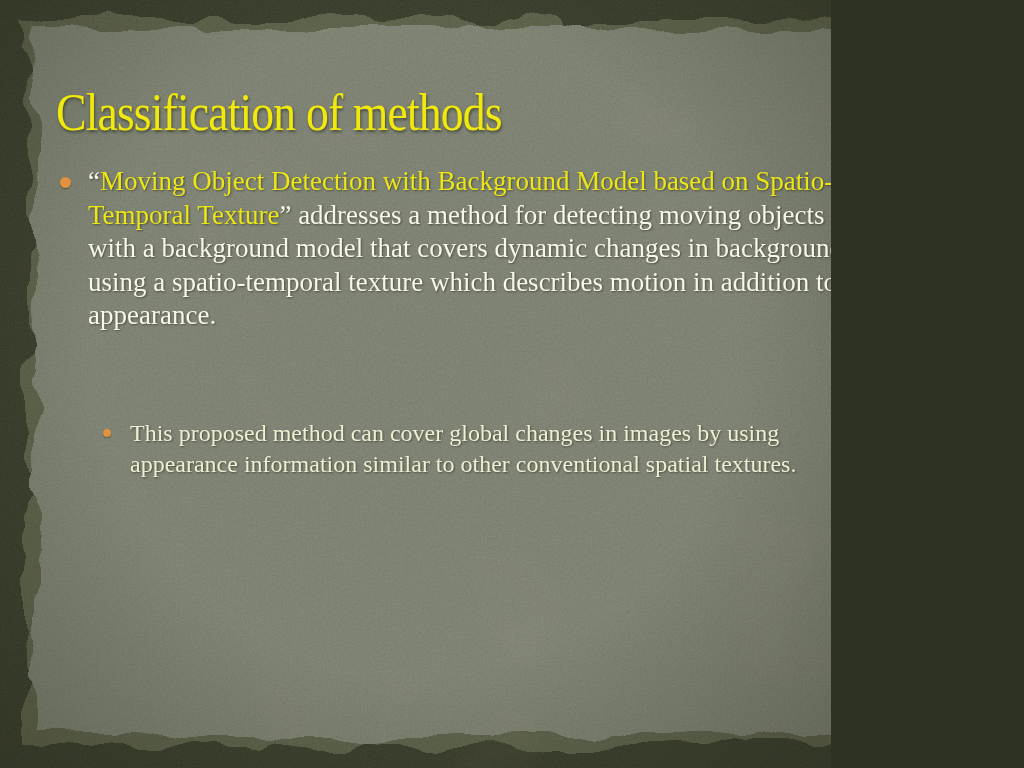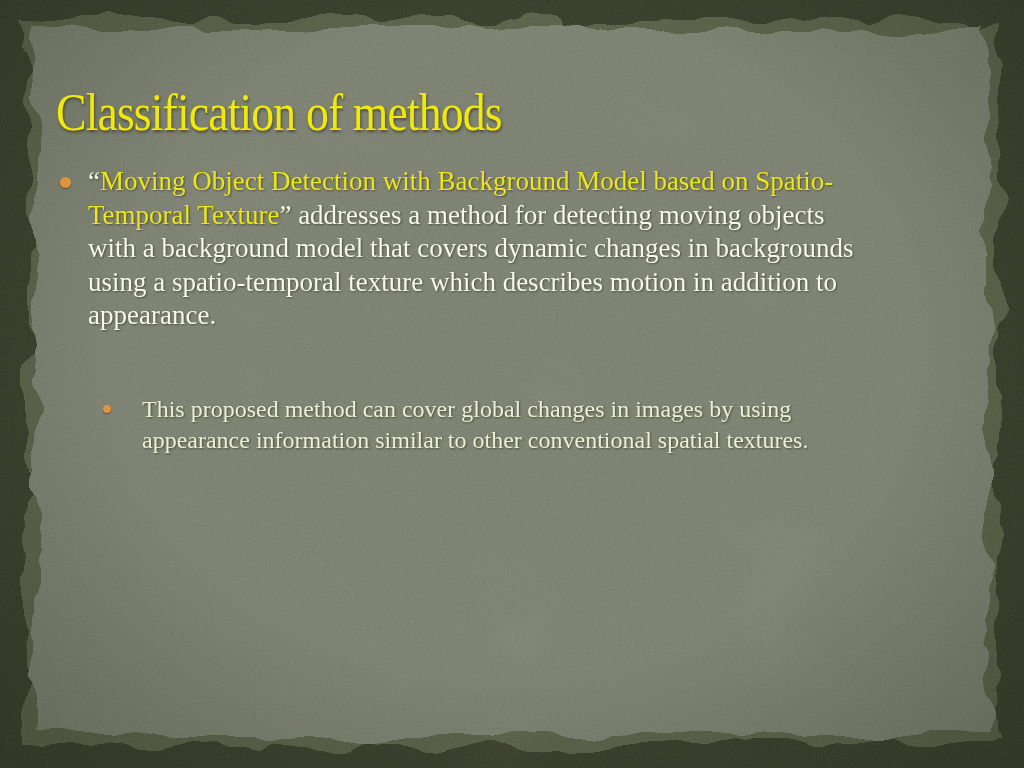--- a/index.html
+++ b/index.html
@@ -2,21 +2,21 @@
 <html style="--background: #4d5338; --torn-halo: #6e7457; --slide-paper: #8f9482; --title-yellow: #f1e90c; --body-yellow: #ece618; --body-cream: #f7f7ec; --sub-cream: #eef0d6; --bullet-orange: #e0923f;"><head>
 <meta charset="utf-8">
 <style>
   html, body {
     margin: 0;
     padding: 0;
     background: #2e3222;
   }
   .stage {
     position: relative;
-    width: 1024px;
+    width: 831px;
     height: 768px;
     overflow: hidden;
     font-family: "Liberation Serif", serif;
   }
   .stage svg.bg {
     position: absolute;
     left: 0;
     top: 0;
     display: block;
   }
@@ -52,21 +52,21 @@
     text-shadow: 1px 2px 3px rgba(34,38,20,0.6);
     white-space: pre-line;
   }
 
   .bullet-row {
     position: absolute;
     display: flex;
     align-items: flex-start;
   }
   .bullet-row.l1 { left: 56px; top: 165px; width: 920px; }
-  .bullet-row.sub1 { left: 99px; top: 394px; width: 880px; gap: 12px; }
+  .bullet-row.sub1 { left: 99px; top: 418px; width: 880px; }
   .bullet-row.sub2 { left: 99px; top: 499px; width: 880px; }
 
   .dot {
     flex: 0 0 auto;
     border-radius: 50%;
     background: var(--bullet-orange, #e0923f);
     box-shadow: 0 1px 1px rgba(40,44,24,0.5);
   }
   .dot.l1 { width: 11px; height: 11px; margin: 12px 17px 0 4px; }
   .dot.l2 { width: 8px;  height: 8px;  margin: 11px 19px 0 4px; }

